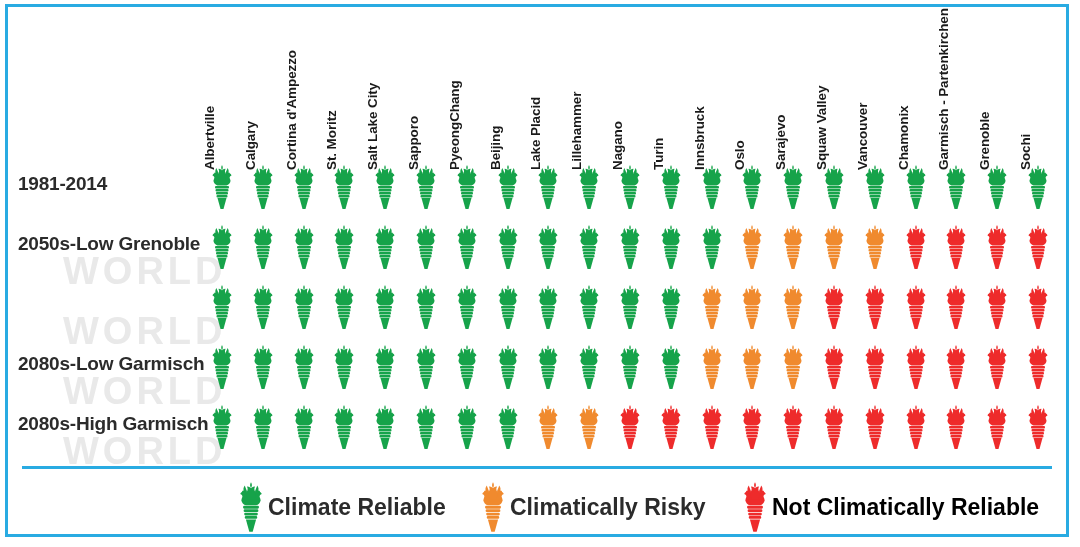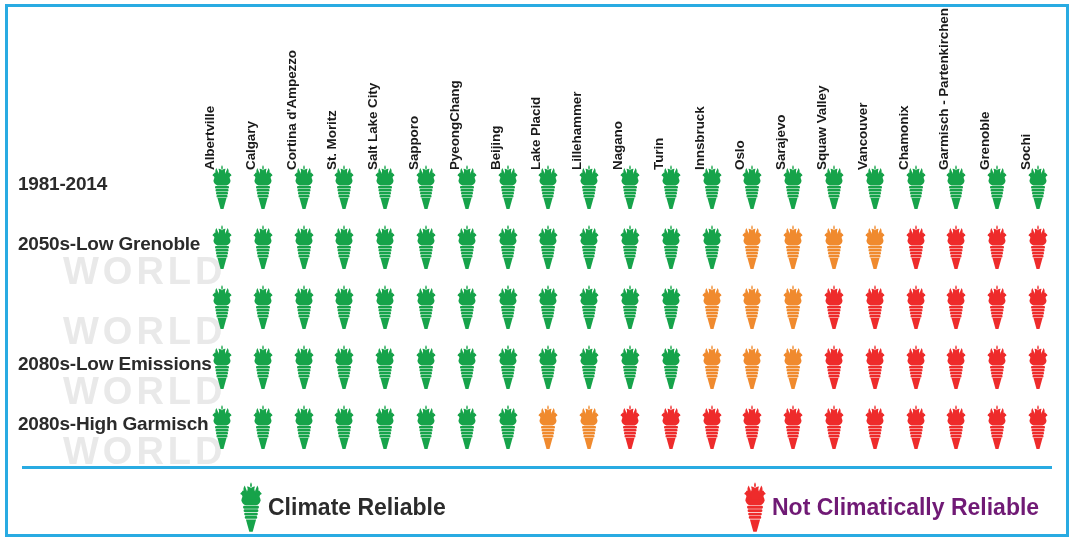--- a/index.html
+++ b/index.html
@@ -87,21 +87,21 @@
   <div id="watermarks">
       <div class="wm" style="left: 55px; top: 243px; color: rgb(233, 233, 233);">WORLD</div>
       <div class="wm" style="left: 55px; top: 303px; color: rgb(233, 233, 233);">WORLD</div>
       <div class="wm" style="left: 55px; top: 363px; color: rgb(233, 233, 233);">WORLD</div>
       <div class="wm" style="left: 55px; top: 423px; color: rgb(233, 233, 233);">WORLD</div>
     </div>
 
   <div id="grid">
       <div class="rowlabel" style="top: 166px; color: rgb(43, 43, 43);">1981-2014</div>
       <div class="rowlabel" style="top: 226px; color: rgb(43, 43, 43);">2050s-Low Grenoble</div>
-      <div class="rowlabel" style="top: 346px; color: rgb(43, 43, 43);">2080s-Low Emissions</div>
+      <div class="rowlabel" style="top: 346px; color: rgb(43, 43, 43);">2080s-Low Garmisch</div>
       <div class="rowlabel" style="top: 406px; color: rgb(43, 43, 43);">2080s-High Garmisch</div>
       <div class="colhead" style="left: 209px; top: 148px;">Albertville</div>
       <div class="colhead" style="left: 249.8px; top: 148px;">Calgary</div>
       <div class="colhead" style="left: 290.6px; top: 148px;">Cortina d'Ampezzo</div>
       <div class="colhead" style="left: 331.4px; top: 148px;">St. Moritz</div>
       <div class="colhead" style="left: 372.2px; top: 148px;">Salt Lake City</div>
       <div class="colhead" style="left: 413px; top: 148px;">Sapporo</div>
       <div class="colhead" style="left: 453.8px; top: 148px;">PyeongChang</div>
       <div class="colhead" style="left: 494.6px; top: 148px;">Beijing</div>
       <div class="colhead" style="left: 535.4px; top: 148px;">Lake Placid</div>
@@ -1708,33 +1708,51 @@
               <rect x="12" y="44" width="28" height="5" rx="2"></rect>
               <rect x="13" y="50" width="26" height="5" rx="2"></rect>
               <rect x="14" y="56" width="24" height="5" rx="2"></rect>
               <rect x="15" y="62" width="22" height="5" rx="2"></rect>
               <path d="M17 68 l18 0 l-6 22 l-6 0 z"></path>
             </g>
           </svg>
         </span>
         <span class="leg-label" style="color: rgb(43, 43, 43);">Climate Reliable</span>
       </div>
+      <div class="leg-item" style="left: 470px; top: 2px;">
+        <span class="leg-torch">
+          <svg viewBox="0 0 52 92" xmlns="http://www.w3.org/2000/svg" aria-hidden="true">
+            <g fill="#F08A2E">
+              <path d="M26 2 c-3 5 -1 8 0 11 c-2 -2 -5 -4 -7 -3 c2 4 1 7 -1 10 c-2 -3 -6 -4 -8 -2 c3 4 2 9 0 12 c-1 2 -1 5 1 7 l30 0 c2 -2 2 -5 1 -7 c-2 -3 -3 -8 0 -12 c-2 -2 -6 -1 -8 2 c-2 -3 -3 -6 -1 -10 c-2 -1 -5 1 -7 3 c1 -3 3 -6 0 -11 z"></path>
+              <path d="M15 8 c-3 4 -3 8 -1 11 c-3 -1 -6 1 -7 4 c4 1 5 5 4 9 l9 0 c-3 -5 -3 -10 -1 -14 c-2 -4 -3 -7 -4 -10 z"></path>
+              <path d="M37 8 c3 4 3 8 1 11 c3 -1 6 1 7 4 c-4 1 -5 5 -4 9 l-9 0 c3 -5 3 -10 1 -14 c2 -4 3 -7 4 -10 z"></path>
+              <path d="M9 33 c0 5 4 9 8 10 l18 0 c4 -1 8 -5 8 -10 z"></path>
+              <rect x="12" y="44" width="28" height="5" rx="2"></rect>
+              <rect x="13" y="50" width="26" height="5" rx="2"></rect>
+              <rect x="14" y="56" width="24" height="5" rx="2"></rect>
+              <rect x="15" y="62" width="22" height="5" rx="2"></rect>
+              <path d="M17 68 l18 0 l-6 22 l-6 0 z"></path>
+            </g>
+          </svg>
+        </span>
+        <span class="leg-label" style="color: rgb(43, 43, 43);">Climatically Risky</span>
+      </div>
       <div class="leg-item" style="left: 732px; top: 2px;">
         <span class="leg-torch">
           <svg viewBox="0 0 52 92" xmlns="http://www.w3.org/2000/svg" aria-hidden="true">
             <g fill="#EE2B2B">
               <path d="M26 2 c-3 5 -1 8 0 11 c-2 -2 -5 -4 -7 -3 c2 4 1 7 -1 10 c-2 -3 -6 -4 -8 -2 c3 4 2 9 0 12 c-1 2 -1 5 1 7 l30 0 c2 -2 2 -5 1 -7 c-2 -3 -3 -8 0 -12 c-2 -2 -6 -1 -8 2 c-2 -3 -3 -6 -1 -10 c-2 -1 -5 1 -7 3 c1 -3 3 -6 0 -11 z"></path>
               <path d="M15 8 c-3 4 -3 8 -1 11 c-3 -1 -6 1 -7 4 c4 1 5 5 4 9 l9 0 c-3 -5 -3 -10 -1 -14 c-2 -4 -3 -7 -4 -10 z"></path>
               <path d="M37 8 c3 4 3 8 1 11 c3 -1 6 1 7 4 c-4 1 -5 5 -4 9 l-9 0 c3 -5 3 -10 1 -14 c2 -4 3 -7 4 -10 z"></path>
               <path d="M9 33 c0 5 4 9 8 10 l18 0 c4 -1 8 -5 8 -10 z"></path>
               <rect x="12" y="44" width="28" height="5" rx="2"></rect>
               <rect x="13" y="50" width="26" height="5" rx="2"></rect>
               <rect x="14" y="56" width="24" height="5" rx="2"></rect>
               <rect x="15" y="62" width="22" height="5" rx="2"></rect>
               <path d="M17 68 l18 0 l-6 22 l-6 0 z"></path>
             </g>
           </svg>
         </span>
-        <span class="leg-label" style="color: #701a75; text-align: center;">Not Climatically Reliable</span>
+        <span class="leg-label" style="color: #000000; text-align: center;">Not Climatically Reliable</span>
       </div>
     </div>
 
 </div>
 
 </body></html>

